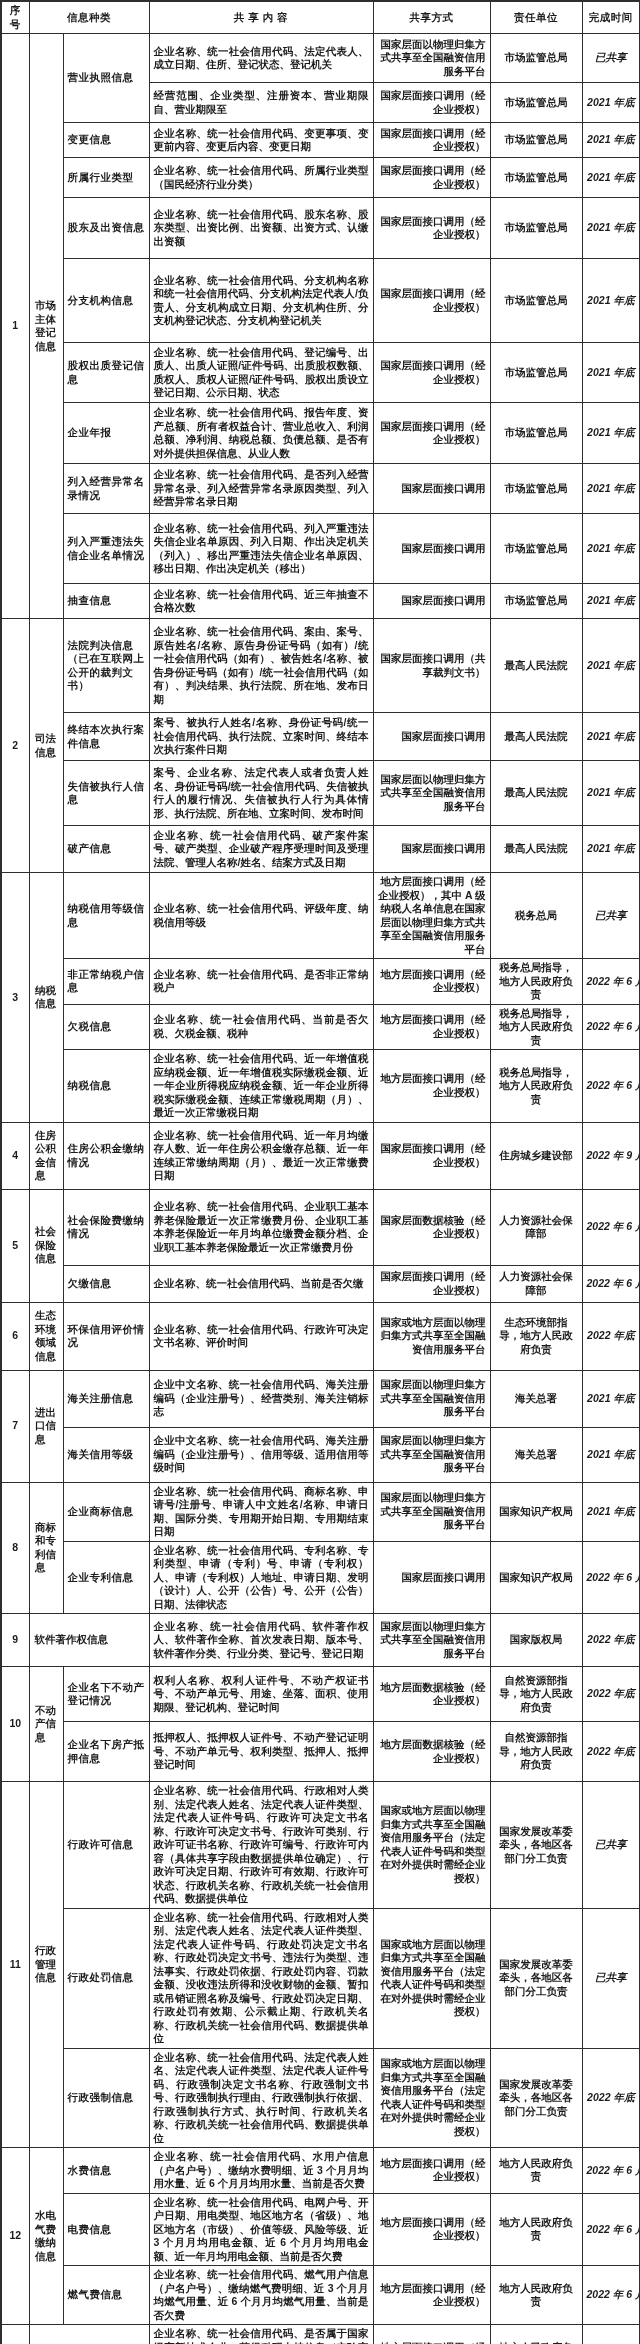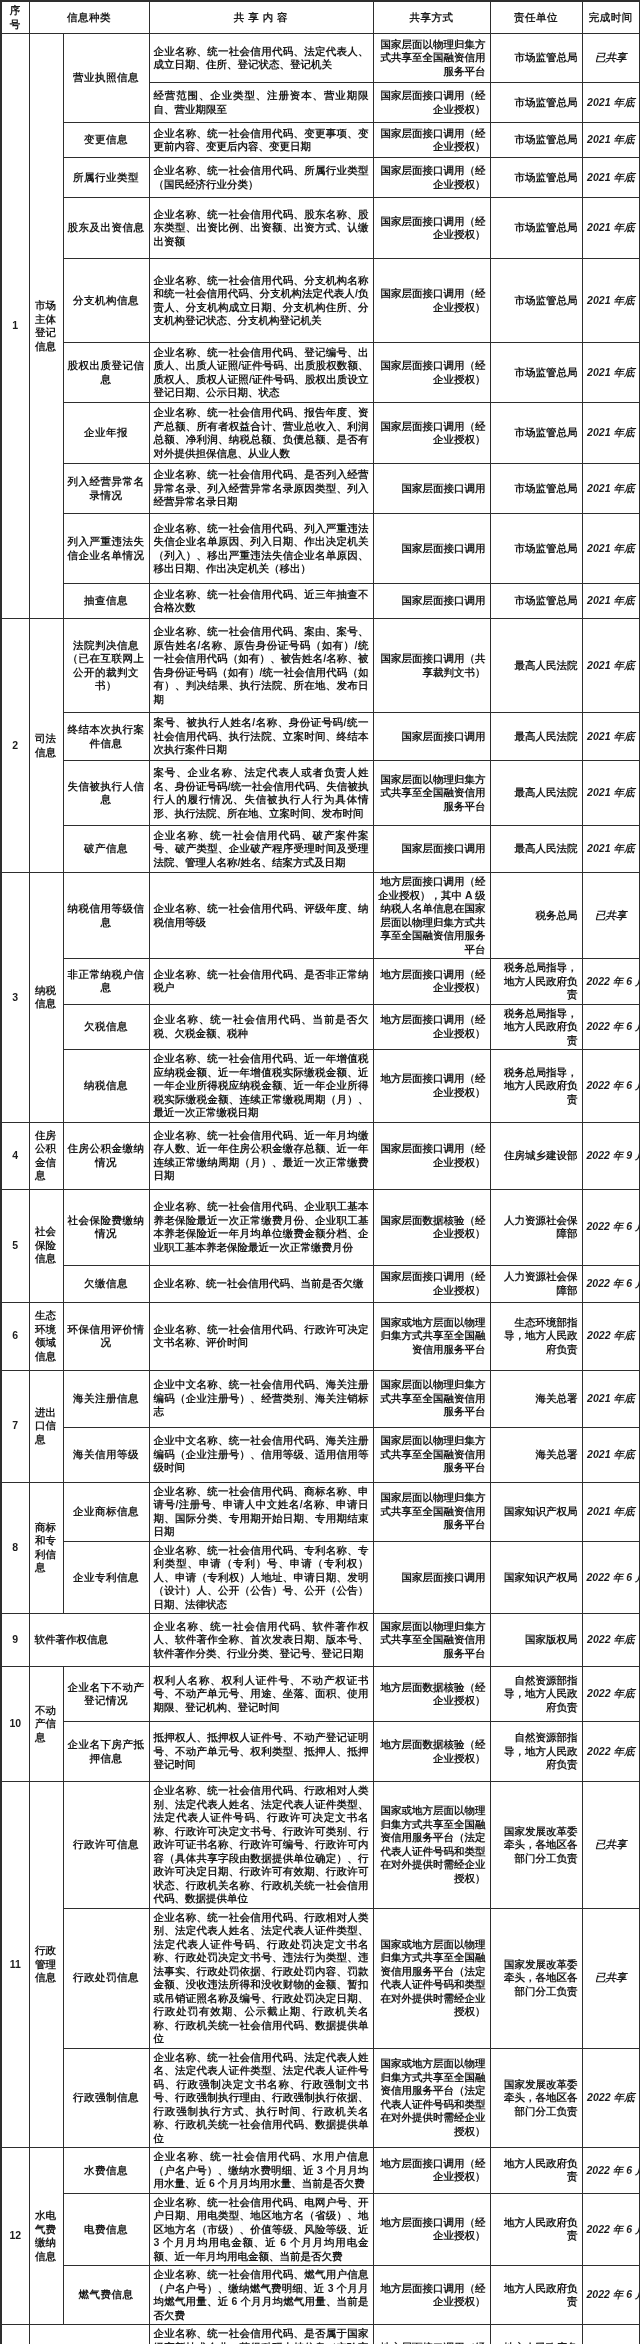--- a/index.html
+++ b/index.html
@@ -37,38 +37,38 @@
   td.cat{ text-align:center; padding:0 2px; }
   td.cat .vtext{
     display:inline-block;
     width:22px;
     word-break:break-all;
     line-break:anywhere;
     text-align:left;
   }
   td.cat.merged{ text-align:left; padding:2px 5px; }
   td.type{
-    text-align:center;
+    text-align:left;
     word-break:break-all;
     padding:2px 5px;
     letter-spacing:0.5px;
   }
   td.content{
     text-align:justify;
     text-justify:inter-character;
     word-break:break-all;
     padding:2px 5px;
   }
   td.method{
     text-align:right;
     word-break:break-all;
     padding:2px 4px;
   }
   td.unit{
-    text-align:right;
+    text-align:center;
     word-break:break-all;
     padding:2px 3px;
   }
   td.time{
     text-align:center;
     white-space:nowrap;
     font-size:10px;
     padding:2px 1px;
     font-style:italic;
   }

